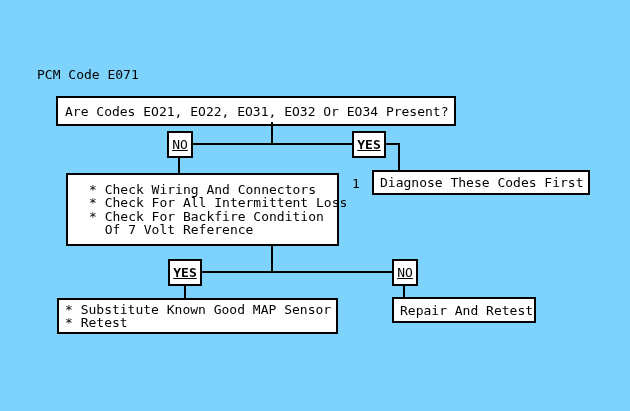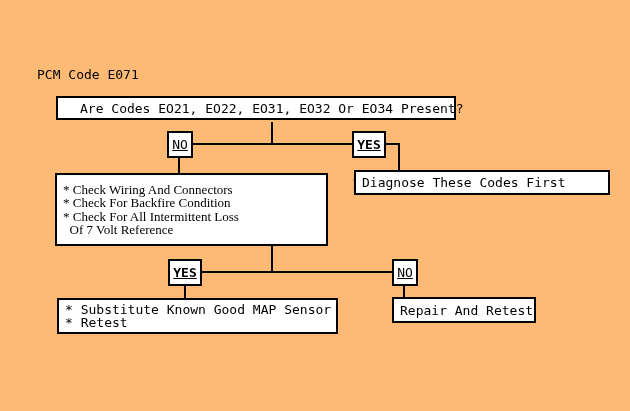--- a/index.html
+++ b/index.html
@@ -5,66 +5,65 @@
   * { margin: 0; padding: 0; box-sizing: border-box; }
   html, body { background: #ffffff; }
   body {
     font-family: "DejaVu Sans Mono", "Liberation Mono", monospace;
     color: #000000;
   }
   .canvas {
     position: relative;
     width: 630px;
     height: 411px;
-    background: #fdba74;
+    background: #7dd3fc;
     overflow: hidden;
     font-size: 13px;
   }
   .chart-title {
     position: absolute;
     left: 37px;
     top: 67px;
     font-size: 13px;
     white-space: pre;
   }
   .fc-box {
     position: absolute;
     border: 2px solid #000000;
     background: #ffffff;
     display: flex;
     align-items: center;
     white-space: pre;
     font-size: 13px;
     line-height: 13px;
   }
-  .question-box { left: 56px; top: 96px; width: 400px; height: 24px; padding-left: 22px; }
+  .question-box { left: 56px; top: 96px; width: 400px; height: 30px; padding-left: 7px; }
   .decision {
     justify-content: center;
     padding: 0 2px;
   }
   .no-top  { left: 167px; top: 131px; width: 26px; height: 27px; }
   .yes-top { left: 352px; top: 131px; width: 34px; height: 27px; }
   .yes-bot { left: 168px; top: 259px; width: 34px; height: 27px; }
   .no-bot  { left: 392px; top: 259px; width: 26px; height: 27px; }
   .yes-label { font-weight: bold; text-decoration: underline; }
   .no-label { text-decoration: underline; }
-  .diagnose-box { left: 354px; top: 170px; width: 256px; height: 25px; padding-left: 6px; }
+  .diagnose-box { left: 372px; top: 170px; width: 218px; height: 25px; padding-left: 6px; }
   .ref-number {
     position: absolute;
     left: 352px;
     top: 176px;
     font-size: 13px;
   }
   .checklist-box {
-    left: 55px; top: 173px; width: 273px; height: 73px;
+    left: 66px; top: 173px; width: 273px; height: 73px;
     flex-direction: column;
     align-items: flex-start;
     justify-content: center;
-    padding-left: 6px;
-    font-family: Liberation Serif, serif;
+    padding-left: 21px;
   }
   .checklist-box .line, .substitute-box .line {
     white-space: pre;
     line-height: 13.4px;
   }
   .substitute-box {
     left: 57px; top: 298px; width: 281px; height: 36px;
     flex-direction: column;
     align-items: flex-start;
     justify-content: center;
@@ -114,22 +113,22 @@
     <span class="yes-label">YES</span>
   </div>
 
   <div class="ref-number">1</div>
   <div class="fc-box diagnose-box">
     <span>Diagnose These Codes First</span>
   </div>
 
   <div class="fc-box checklist-box">
     <div class="line">* Check Wiring And Connectors</div>
+    <div class="line">* Check For All Intermittent Loss</div>
     <div class="line">* Check For Backfire Condition</div>
-    <div class="line">* Check For All Intermittent Loss</div>
     <div class="line">  Of 7 Volt Reference</div>
   </div>
 
   <div class="fc-box decision yes-bot">
     <span class="yes-label">YES</span>
   </div>
   <div class="fc-box decision no-bot">
     <span class="no-label">NO</span>
   </div>
 

